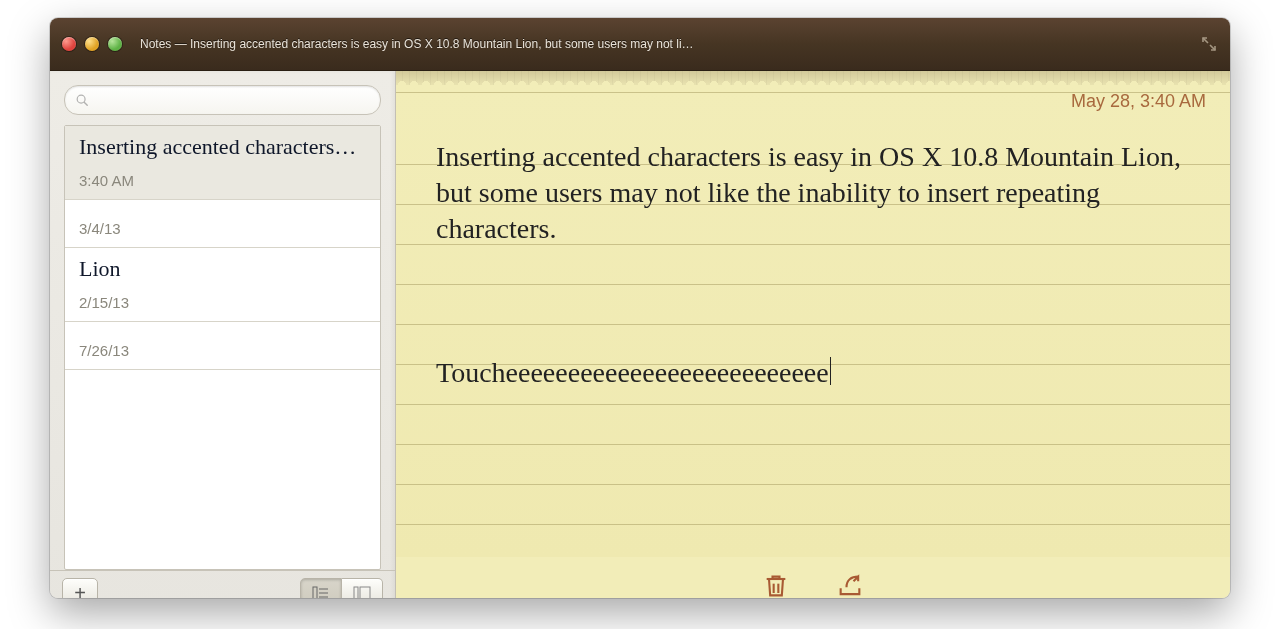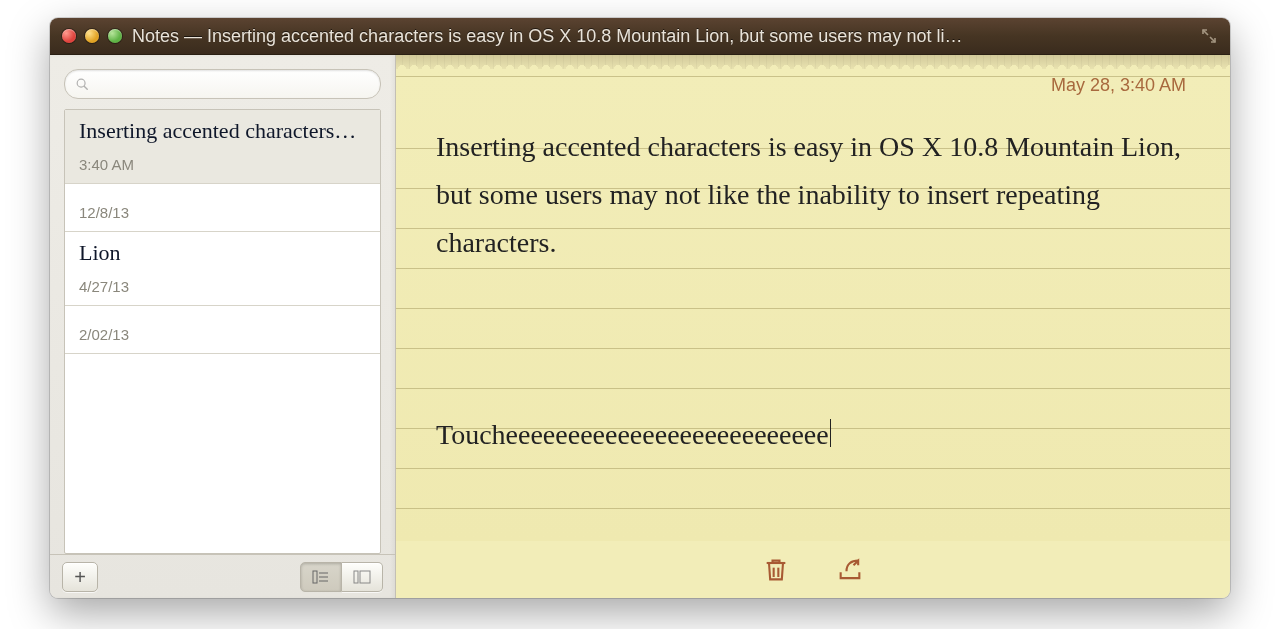--- a/index.html
+++ b/index.html
@@ -21,24 +21,24 @@
     box-shadow: 0 15px 40px rgba(0,0,0,0.35), 0 0 0 1px rgba(0,0,0,0.15);
     overflow: hidden;
     background: #e7e5e0;
   }
   
   .titlebar {
     height: 36px;
     background: linear-gradient(#5b4331, #463523 50%, #3a2b1d);
     display: flex;
     align-items: center;
-    padding: 0 12px;
+    padding: 8px 12px;
     color: #e9e3d9;
-    font-size: 18px;
-    gap: 10px;
+    font-size: 12px;
+    gap: 18px;
     border-bottom: 1px solid #2a1f13;
     position: relative;
   }
   .traffic {
     display: flex;
     gap: 9px;
     align-items: center;
   }
   .tl {
     width: 14px; height: 14px; border-radius: 50%;
@@ -168,28 +168,28 @@
     background:
       repeating-linear-gradient(to bottom,
         transparent 0, transparent 39px,
         rgba(170,158,100,.55) 39px, rgba(170,158,100,.55) 40px),
       linear-gradient(#f2edb8,#efe9b0);
     background-position: 0 40px, 0 0;
     overflow: hidden;
   }
   .date {
     position:absolute;
-    top: 6px; right: 44px;
+    top: 6px; right: 24px;
     color: #a8693e;
     font-size: 18px;
   }
   .note-text {
     font-family: "Marker Felt","Comic Sans MS","Segoe Script",cursive;
     font-size: 28px;
-    line-height: 48px;
+    line-height: 36px;
     color: #222;
     white-space: pre-wrap;
     padding-top: 40px;
     outline: none;
   }
   .cursor {
     display:inline-block;
     width:1px; height:28px;
     background:#222;
     vertical-align:-3px;
@@ -240,28 +240,28 @@
           <input type="text" placeholder="" style="">
         </div>
       </div>
 
       <div class="notes-list">
         <div class="note-item selected">
           <div class="note-title">Inserting accented characters…</div>
           <div class="note-date">3:40 AM</div>
         </div>
         <div class="note-item">
-          <div class="note-date">12/8/13</div>
+          <div class="note-date">3/4/13</div>
         </div>
         <div class="note-item">
           <div class="note-title">Lion</div>
-          <div class="note-date">4/27/13</div>
+          <div class="note-date">2/15/13</div>
         </div>
         <div class="note-item">
-          <div class="note-date">2/02/13</div>
+          <div class="note-date">7/26/13</div>
         </div>
       </div>
 
       <div class="sidebar-footer">
         <div class="btn add">+</div>
         <div class="seg">
           <div class="btn active">
             <svg viewBox="0 0 18 14">
               <rect x="1" y="1" width="4" height="12" fill="none" stroke="#666"></rect>
               <line x1="7" y1="3" x2="16" y2="3" stroke="#666"></line>

